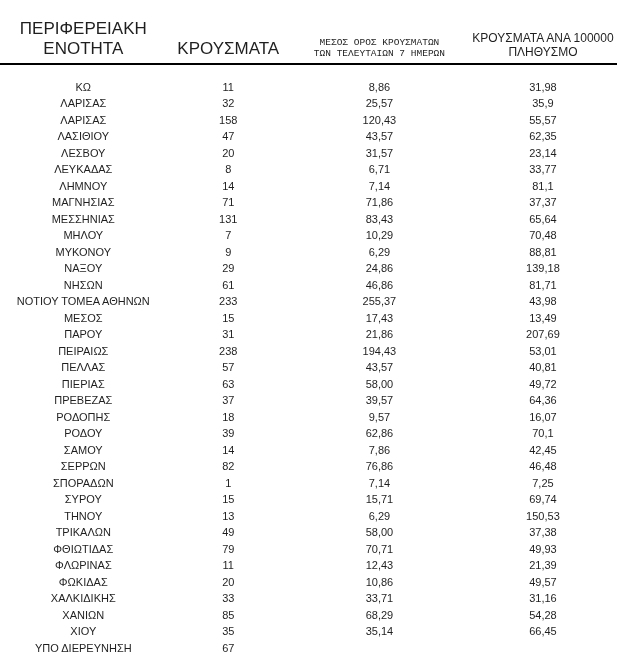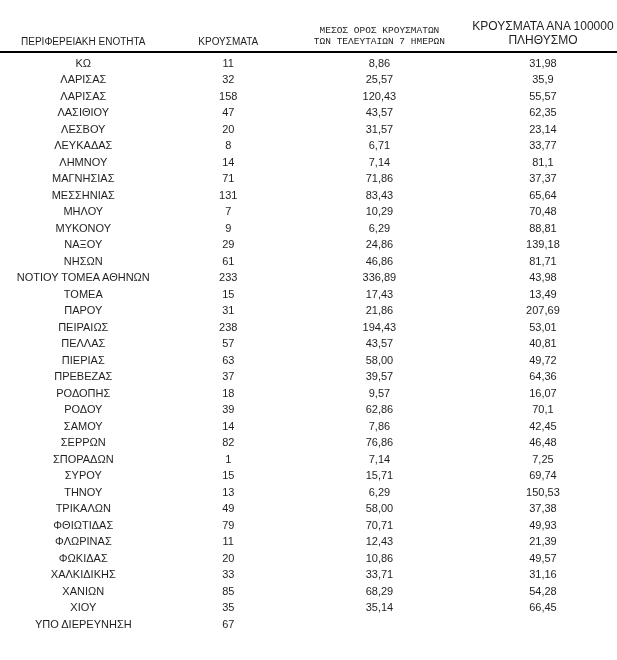--- a/index.html
+++ b/index.html
@@ -17,33 +17,33 @@
     table-layout: fixed;
   }
   th {
     vertical-align: bottom;
     text-align: center;
     font-weight: normal;
     padding: 0 2px 3px 2px;
     border-bottom: 2px solid #000000;
     line-height: 1.2;
   }
-  th.h-region, th.h-cases { font-size: 10px; }
+  th.h-region, th.h-cases { font-size: 17px; }
   th.h-avg7 { font-size: 9.5px; font-family: Liberation Mono, monospace; }
   th.h-per100k { font-size: 12px; }
   td {
     text-align: center;
     font-size: 11px;
     line-height: 16.5px;
     height: 16.5px;
     padding: 0;
     white-space: nowrap;
     overflow: hidden;
   }
-  tbody tr:first-child td { padding-top: 2px; }
+  tbody tr:first-child td { padding-top: 14px; }
 </style>
 </head>
 <body>
 
 <div class="page">
   <table>
     <colgroup>
       <col style="width:27%">
       <col style="width:20%">
       <col style="width:29%">
@@ -151,26 +151,26 @@
   <tr>
     <td>ΝΗΣΩΝ</td>
     <td>61</td>
     <td>46,86</td>
     <td>81,71</td>
   </tr>
 
   <tr>
     <td>ΝΟΤΙΟΥ ΤΟΜΕΑ ΑΘΗΝΩΝ</td>
     <td>233</td>
-    <td>336,89</td>
+    <td>255,37</td>
     <td>43,98</td>
   </tr>
 
   <tr>
-    <td>ΤΟΜΕΑ</td>
+    <td>ΜΕΣΟΣ</td>
     <td>15</td>
     <td>17,43</td>
     <td>13,49</td>
   </tr>
 
   <tr>
     <td>ΠΑΡΟΥ</td>
     <td>31</td>
     <td>21,86</td>
     <td>207,69</td>

